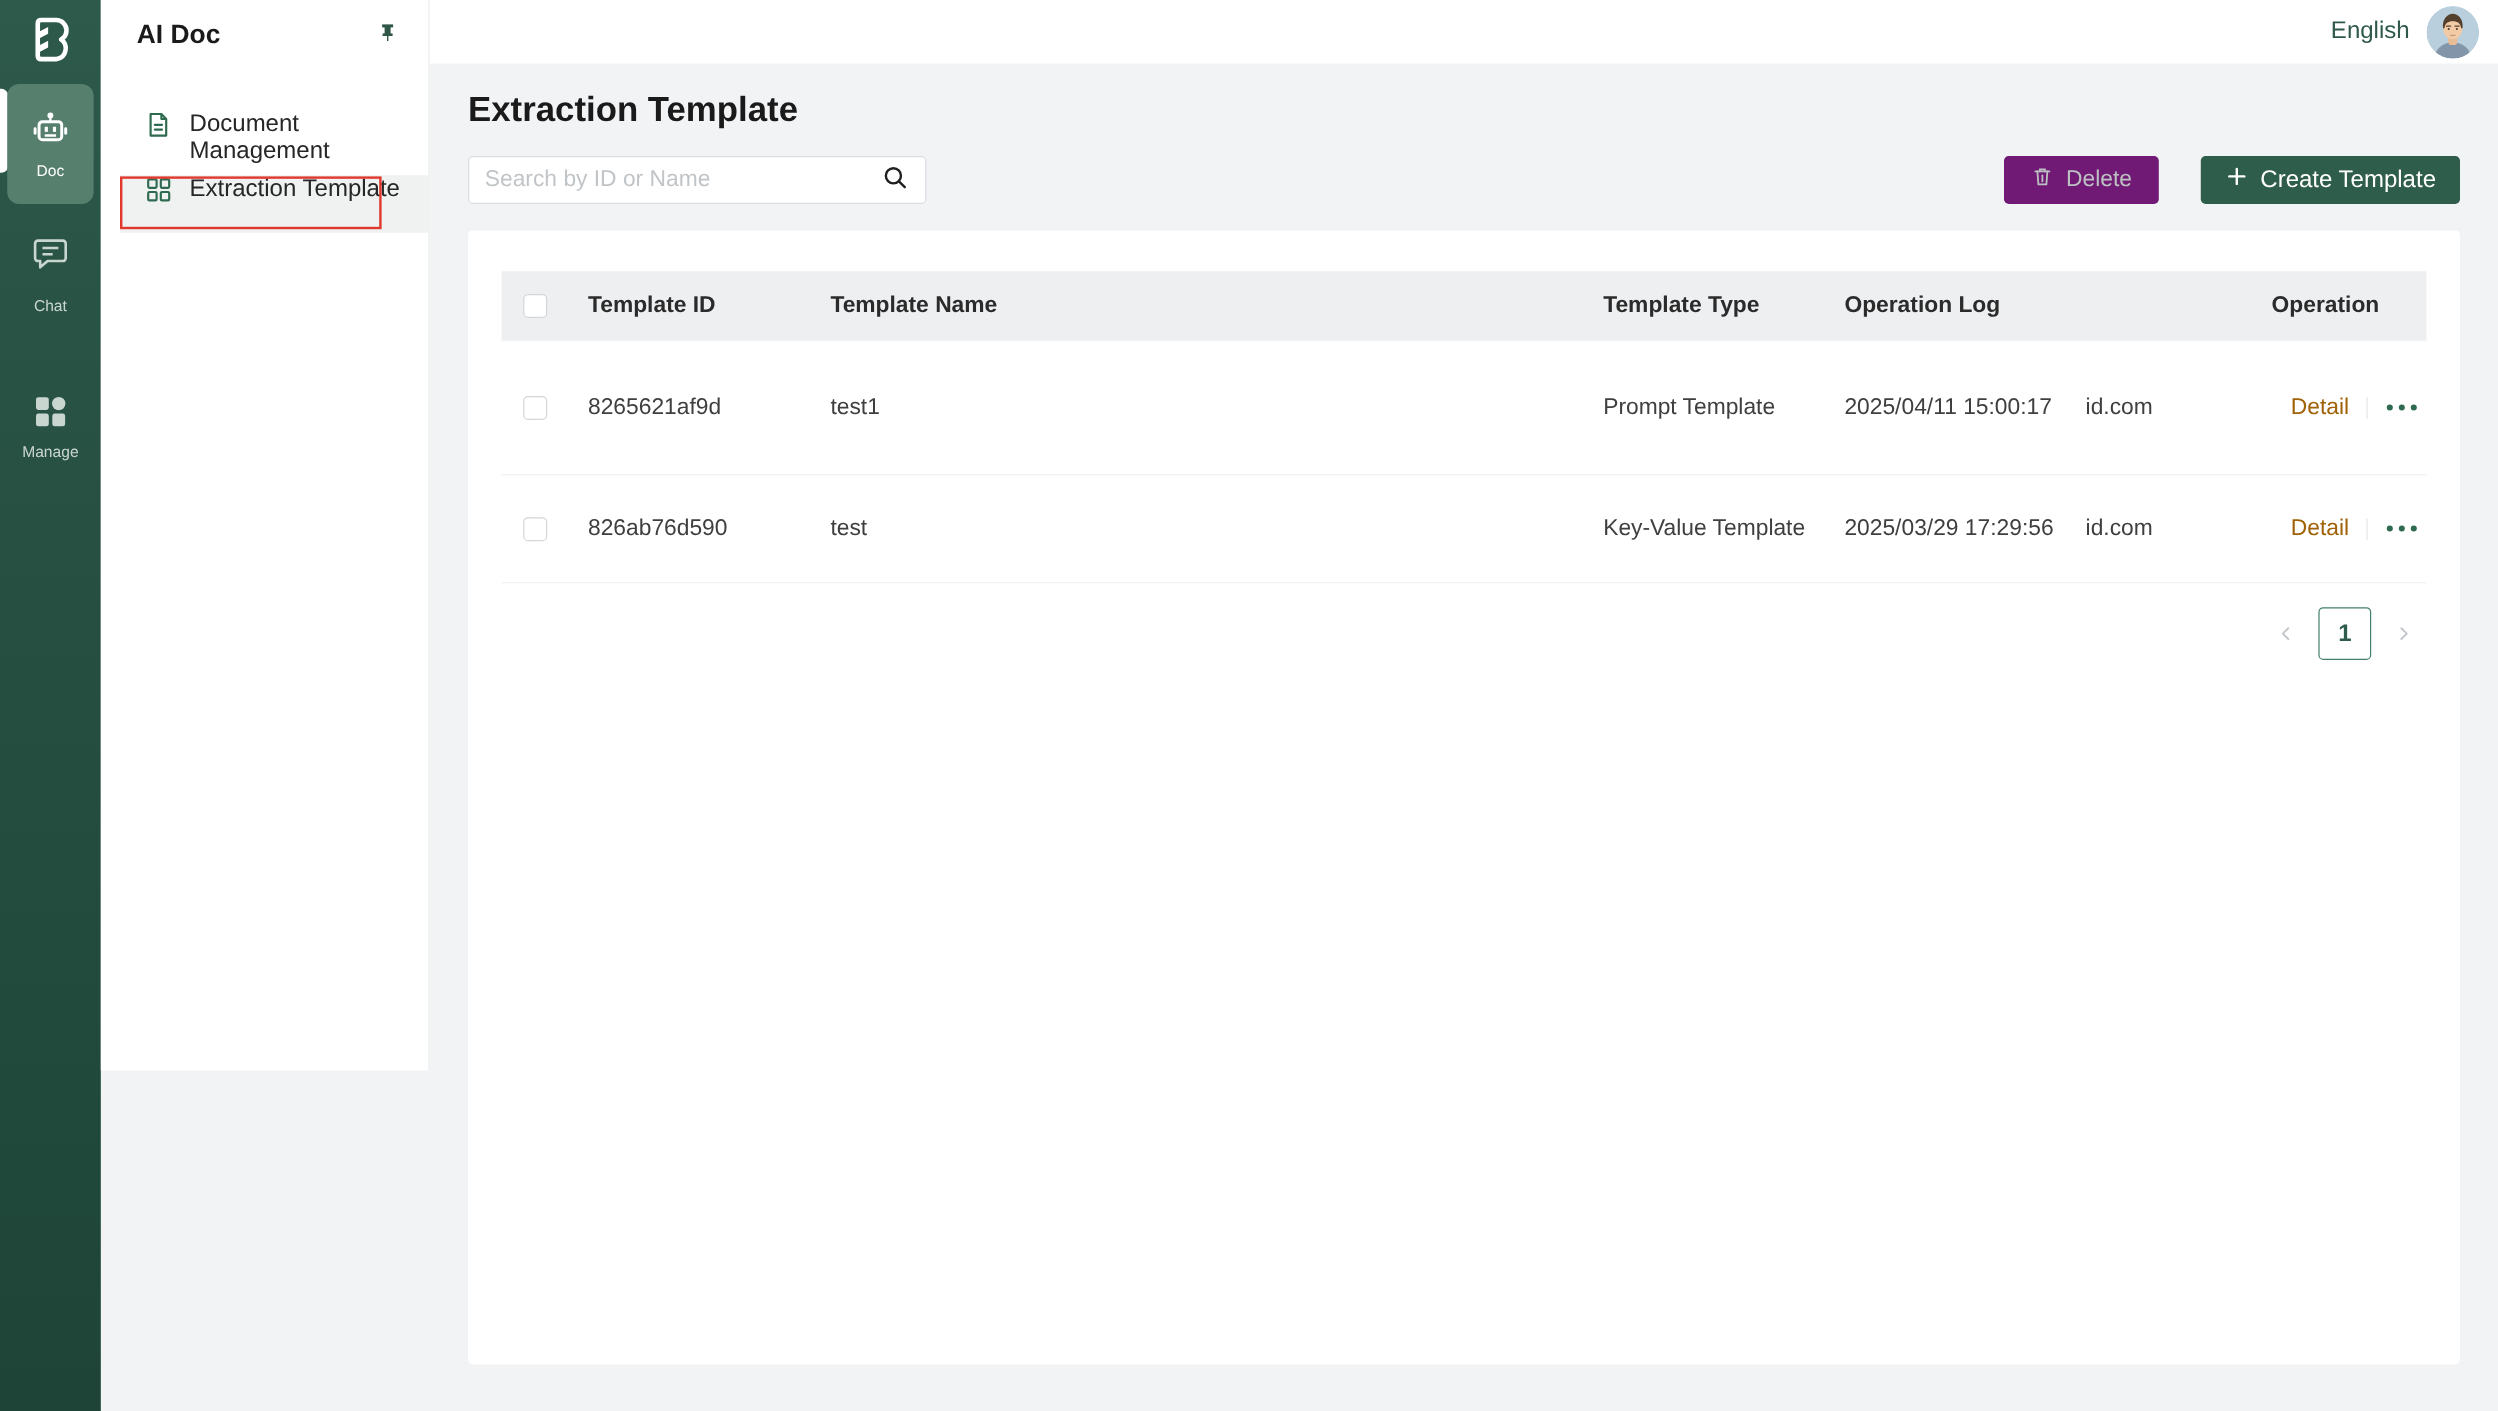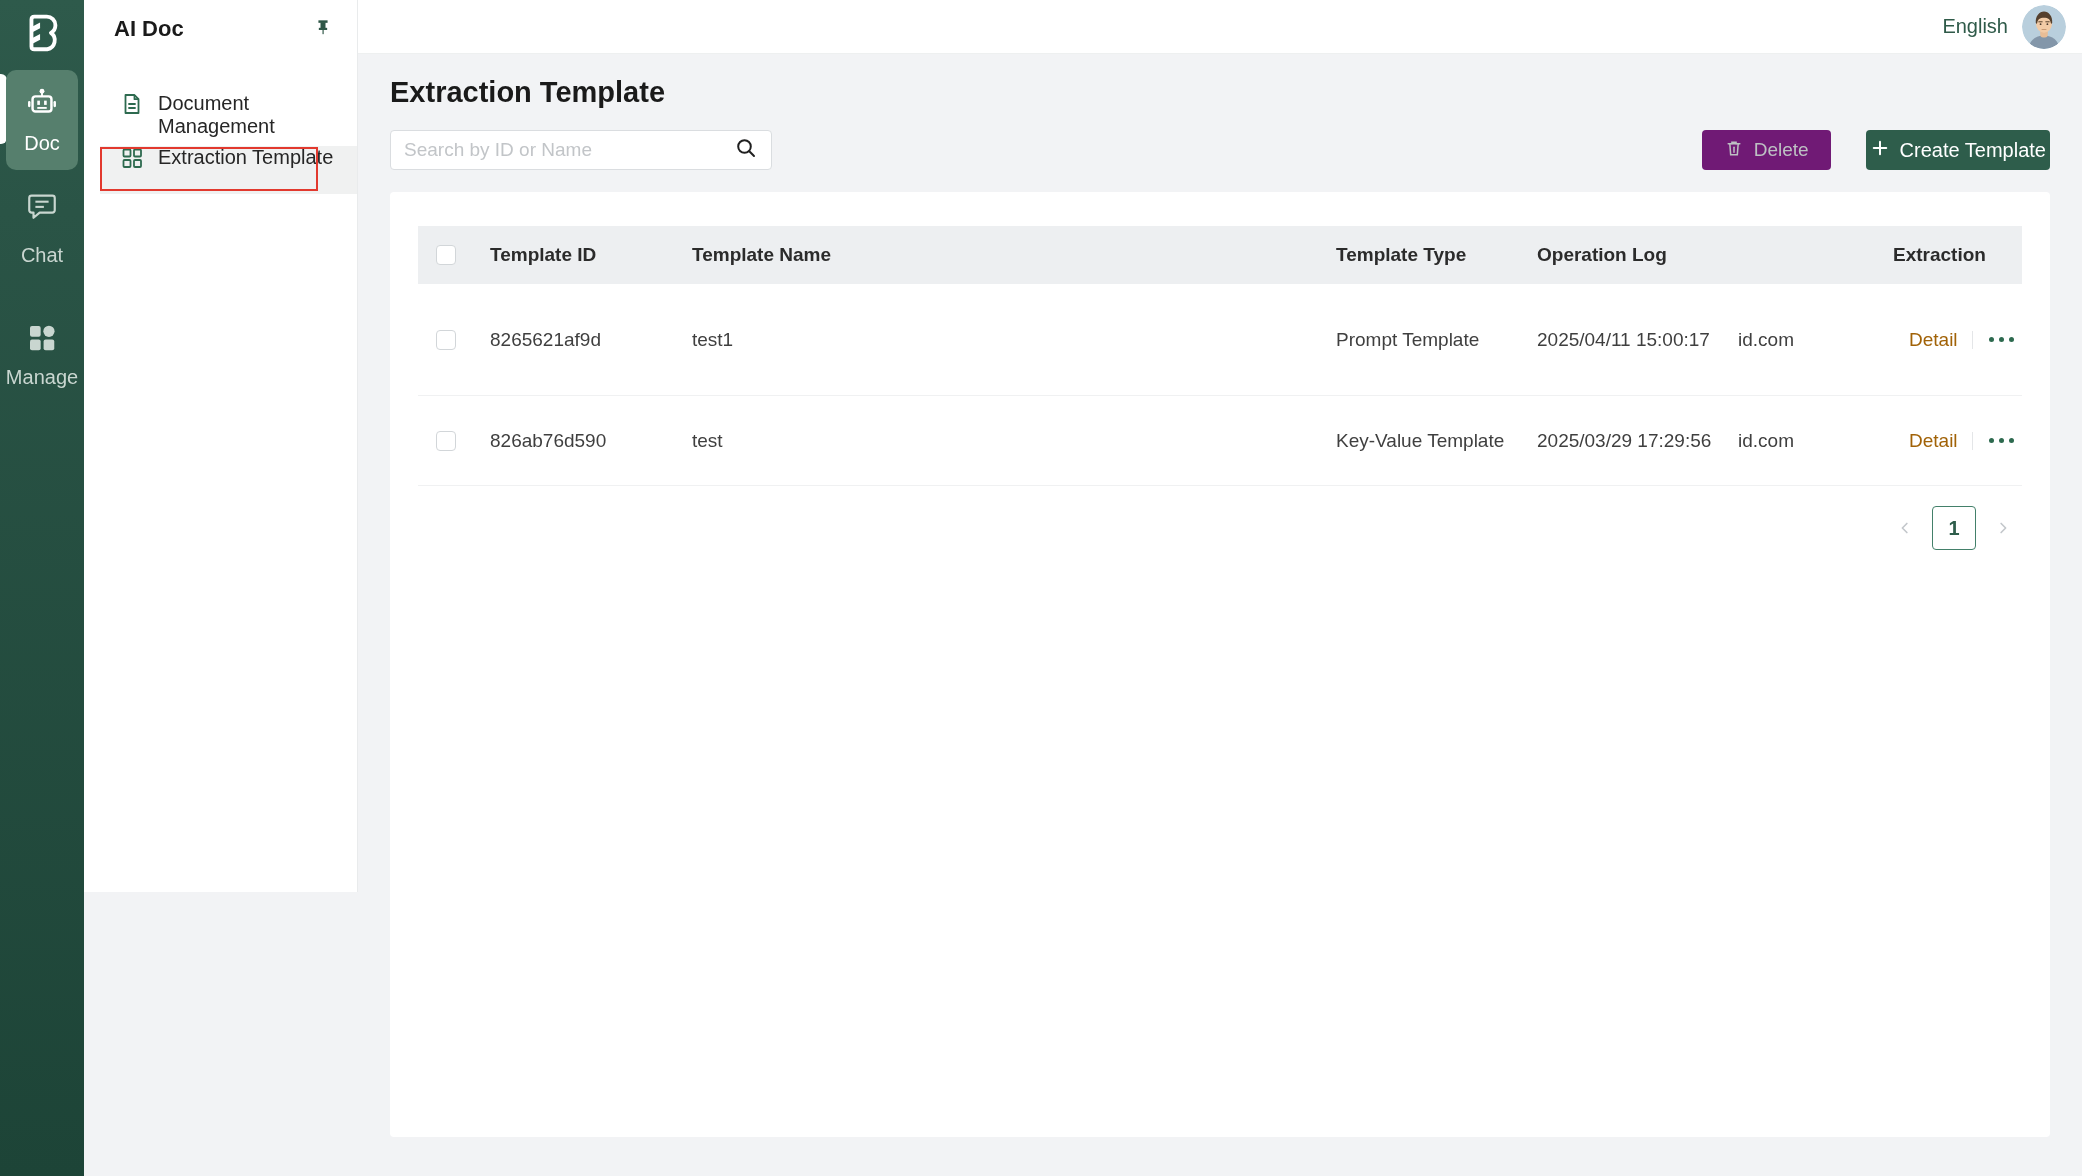--- a/index.html
+++ b/index.html
@@ -6,21 +6,21 @@
   html,body { width:2082px; height:1176px; overflow:hidden;
     font-family:"Liberation Sans", sans-serif; background:#f2f3f5; }
 
   
   #rail { position:absolute; left:0; top:0; width:84px; height:1176px;
     background:linear-gradient(180deg,#2e5a4b 0%, #2a5446 18%, #1d4437 100%); }
   .rail-logo { height:68px; display:flex; align-items:center; justify-content:center; }
   .rail-notch { position:absolute; left:0; top:74px; width:7px; height:70px;
     background:#ffffff; border-radius:0 6px 6px 0; }
   .rail-item { position:absolute; left:6px; width:72px; display:flex; flex-direction:column;
-    align-items:center; justify-content:center; gap:7px; color:#c9d6d0; font-size:20px; cursor:pointer; }
+    align-items:center; justify-content:center; gap:7px; color:#c9d6d0; font-size:13px; cursor:pointer; }
   .rail-item.active { top:70px; height:100px; background:#567f6d; border-radius:10px; color:#ffffff; }
   .rail-item.chat { top:192px; height:70px;gap:17px; }
   .rail-item.manage { top:320px; height:70px; }
 
   
   #subsidebar { position:absolute; left:84px; top:0; width:274px; height:892px;
     background:#ffffff; border-right:1px solid #e9ebec; }
   .sub-header { display:flex; align-items:center; justify-content:space-between;
     padding:16px 24px 0 30px; }
   .sub-title { font-size:22px; font-weight:bold; color:#1a1a1a; }
@@ -44,21 +44,21 @@
 
   .toolbar { margin-top:21px; display:flex; justify-content:space-between; align-items:center; }
   .search { width:382px; height:40px; background:#fff; border:1px solid #dadde0;
     border-radius:4px; display:flex; align-items:center; padding:0 13px; }
   .search input { border:0; outline:0; flex:1; font-size:19px; color:#333; background:transparent; }
   .search input::placeholder { color:#c2c5c8; }
   .btn-group { display:flex; gap:35px; }
   .btn { height:40px; border:none; border-radius:4px; display:flex; align-items:center;
     gap:10px; font-size:19px; cursor:pointer; font-family:"Liberation Sans", sans-serif; }
   .btn.delete { background:#701a75; color:#bdc0c3; padding:0 22px; cursor:not-allowed; }
-  .btn.create { background:#2e5d4b; color:#ffffff; padding:0 4px; font-size:20px; }
+  .btn.create { background:#2e5d4b; color:#ffffff; padding:0 20px; font-size:20px; }
 
   .card { margin-top:22px; background:#ffffff; border-radius:4px; height:945px; padding:34px 28px; }
 
   .thead { display:flex; align-items:center; height:58px; background:#edeff1;
     font-weight:bold; font-size:19px; color:#2b2b2b; }
   .trow { display:flex; align-items:center; height:112px;
     border-bottom:1px solid #f0f1f2; font-size:19px; color:#3f3f3f; }
   .trow.r2 { height:90px; }
   .col-check { width:72px; padding-left:18px; display:flex; align-items:center; }
   .col-id { width:202px; }
@@ -248,21 +248,21 @@
 
       <div class="thead">
         <div class="col-check">
           <span class="checkbox"></span>
         </div>
         <div class="col-id">Template ID</div>
         <div class="col-name">Template Name</div>
         <div class="col-type">Template Type</div>
         <div class="col-log">Operation Log</div>
         <div class="col-op"></div>
-        <div class="col-actions">Extraction</div>
+        <div class="col-actions">Operation</div>
       </div>
 
       <div class="trow">
         <div class="col-check">
           <span class="checkbox"></span>
         </div>
         <div class="col-id">8265621af9d</div>
         <div class="col-name">test1</div>
         <div class="col-type">Prompt Template</div>
         <div class="col-log"><span class="log-time">2025/04/11 15:00:17</span></div>

